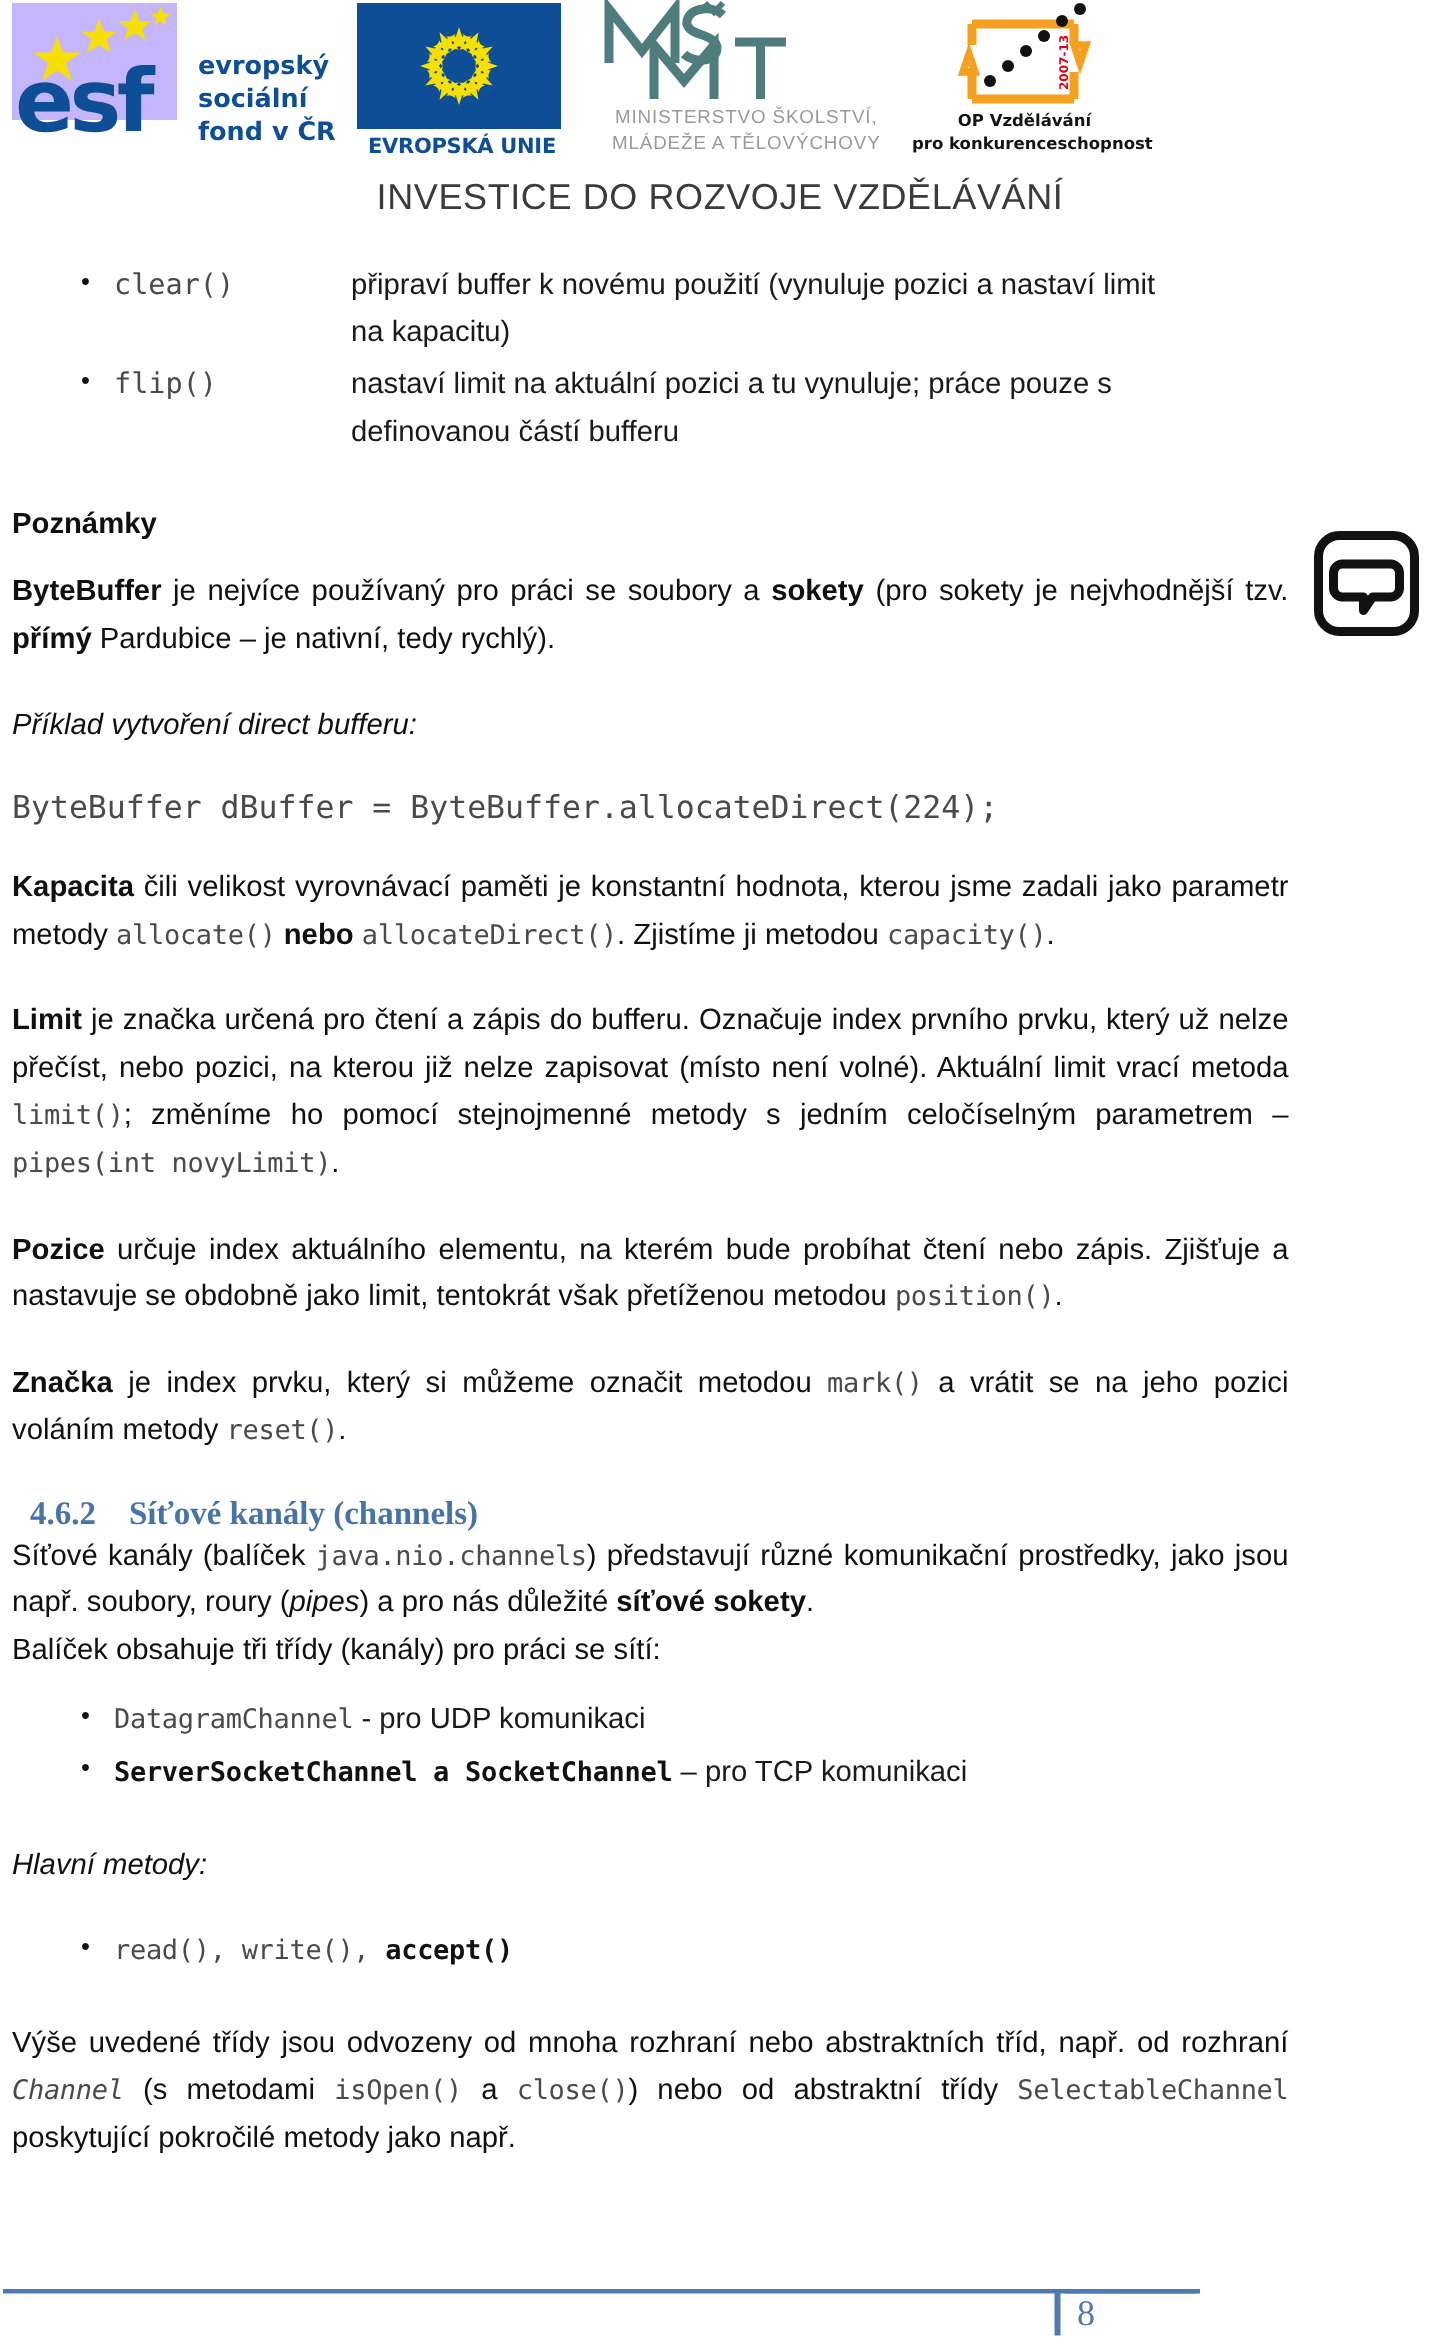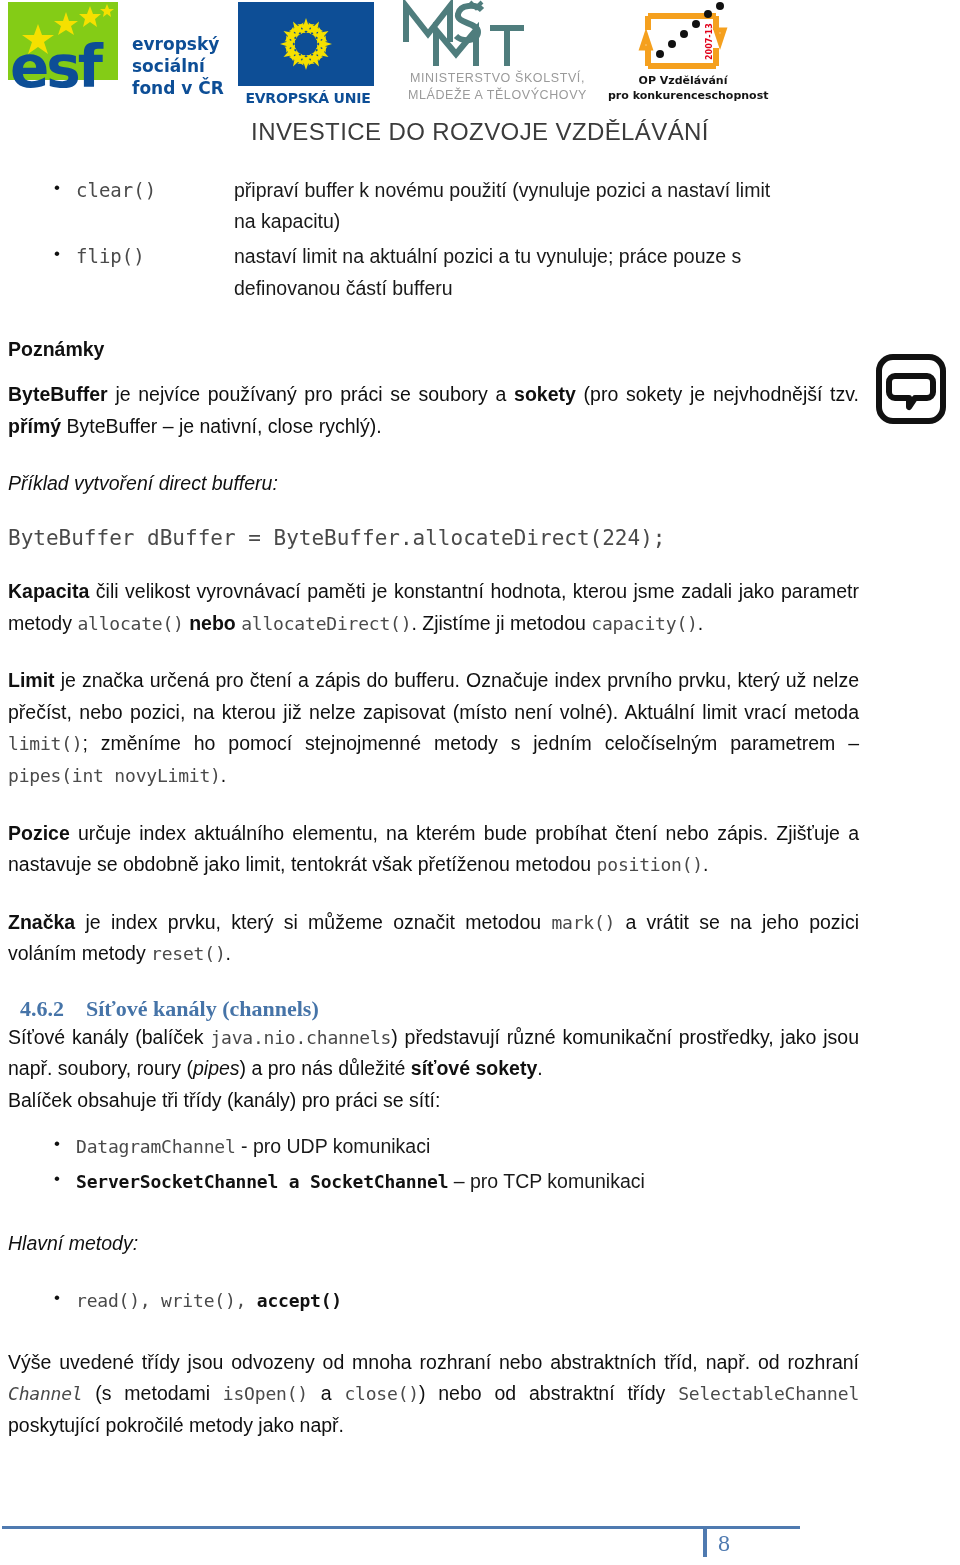--- a/index.html
+++ b/index.html
@@ -27,21 +27,21 @@
     top: 0;
     height: 105px;
     display: flex;
     align-items: flex-start;
   }
 
   
   .esf { left: 8px; width: 222px; }
   .esf-flag {
     width: 110px; height: 78px;
-    background: #84cc16;
+    background: #c4b5fd;
     position: relative;
     margin-top: 2px;
   }
   .esf-stars { position: absolute; inset: 0; }
   .esf-letters {
     position: absolute;
     left: 2px; top: 36px;
     font-family: "DejaVu Sans", sans-serif;
     font-weight: bold;
     font-size: 58px;
@@ -377,21 +377,21 @@
         <span class="m-name">flip()</span><span class="m-desc">nastaví limit na aktuální pozici a tu vynuluje; práce pouze s definovanou částí bufferu</span>
       </li>
     </ul>
 
     <div class="gap-m"></div>
 
     <p><b>Poznámky</b></p>
 
     <div class="gap-s"></div>
 
-    <p class="just"><b>ByteBuffer</b><span> je nejvíce používaný pro práci se soubory a </span><b>sokety</b><span> (pro sokety je nejvhodnější tzv. </span><b>přímý</b><span> ByteBuffer – je nativní, close rychlý).</span></p>
+    <p class="just"><b>ByteBuffer</b><span> je nejvíce používaný pro práci se soubory a </span><b>sokety</b><span> (pro sokety je nejvhodnější tzv. </span><b>přímý</b><span> Pardubice – je nativní, tedy rychlý).</span></p>
 
     <div class="gap-m"></div>
 
     <p><i>Příklad vytvoření direct bufferu:</i></p>
 
     <div class="gap-m"></div>
 
     <div class="code-line">ByteBuffer dBuffer = ByteBuffer.allocateDirect(224);</div>
 
     <div class="gap-m"></div>

